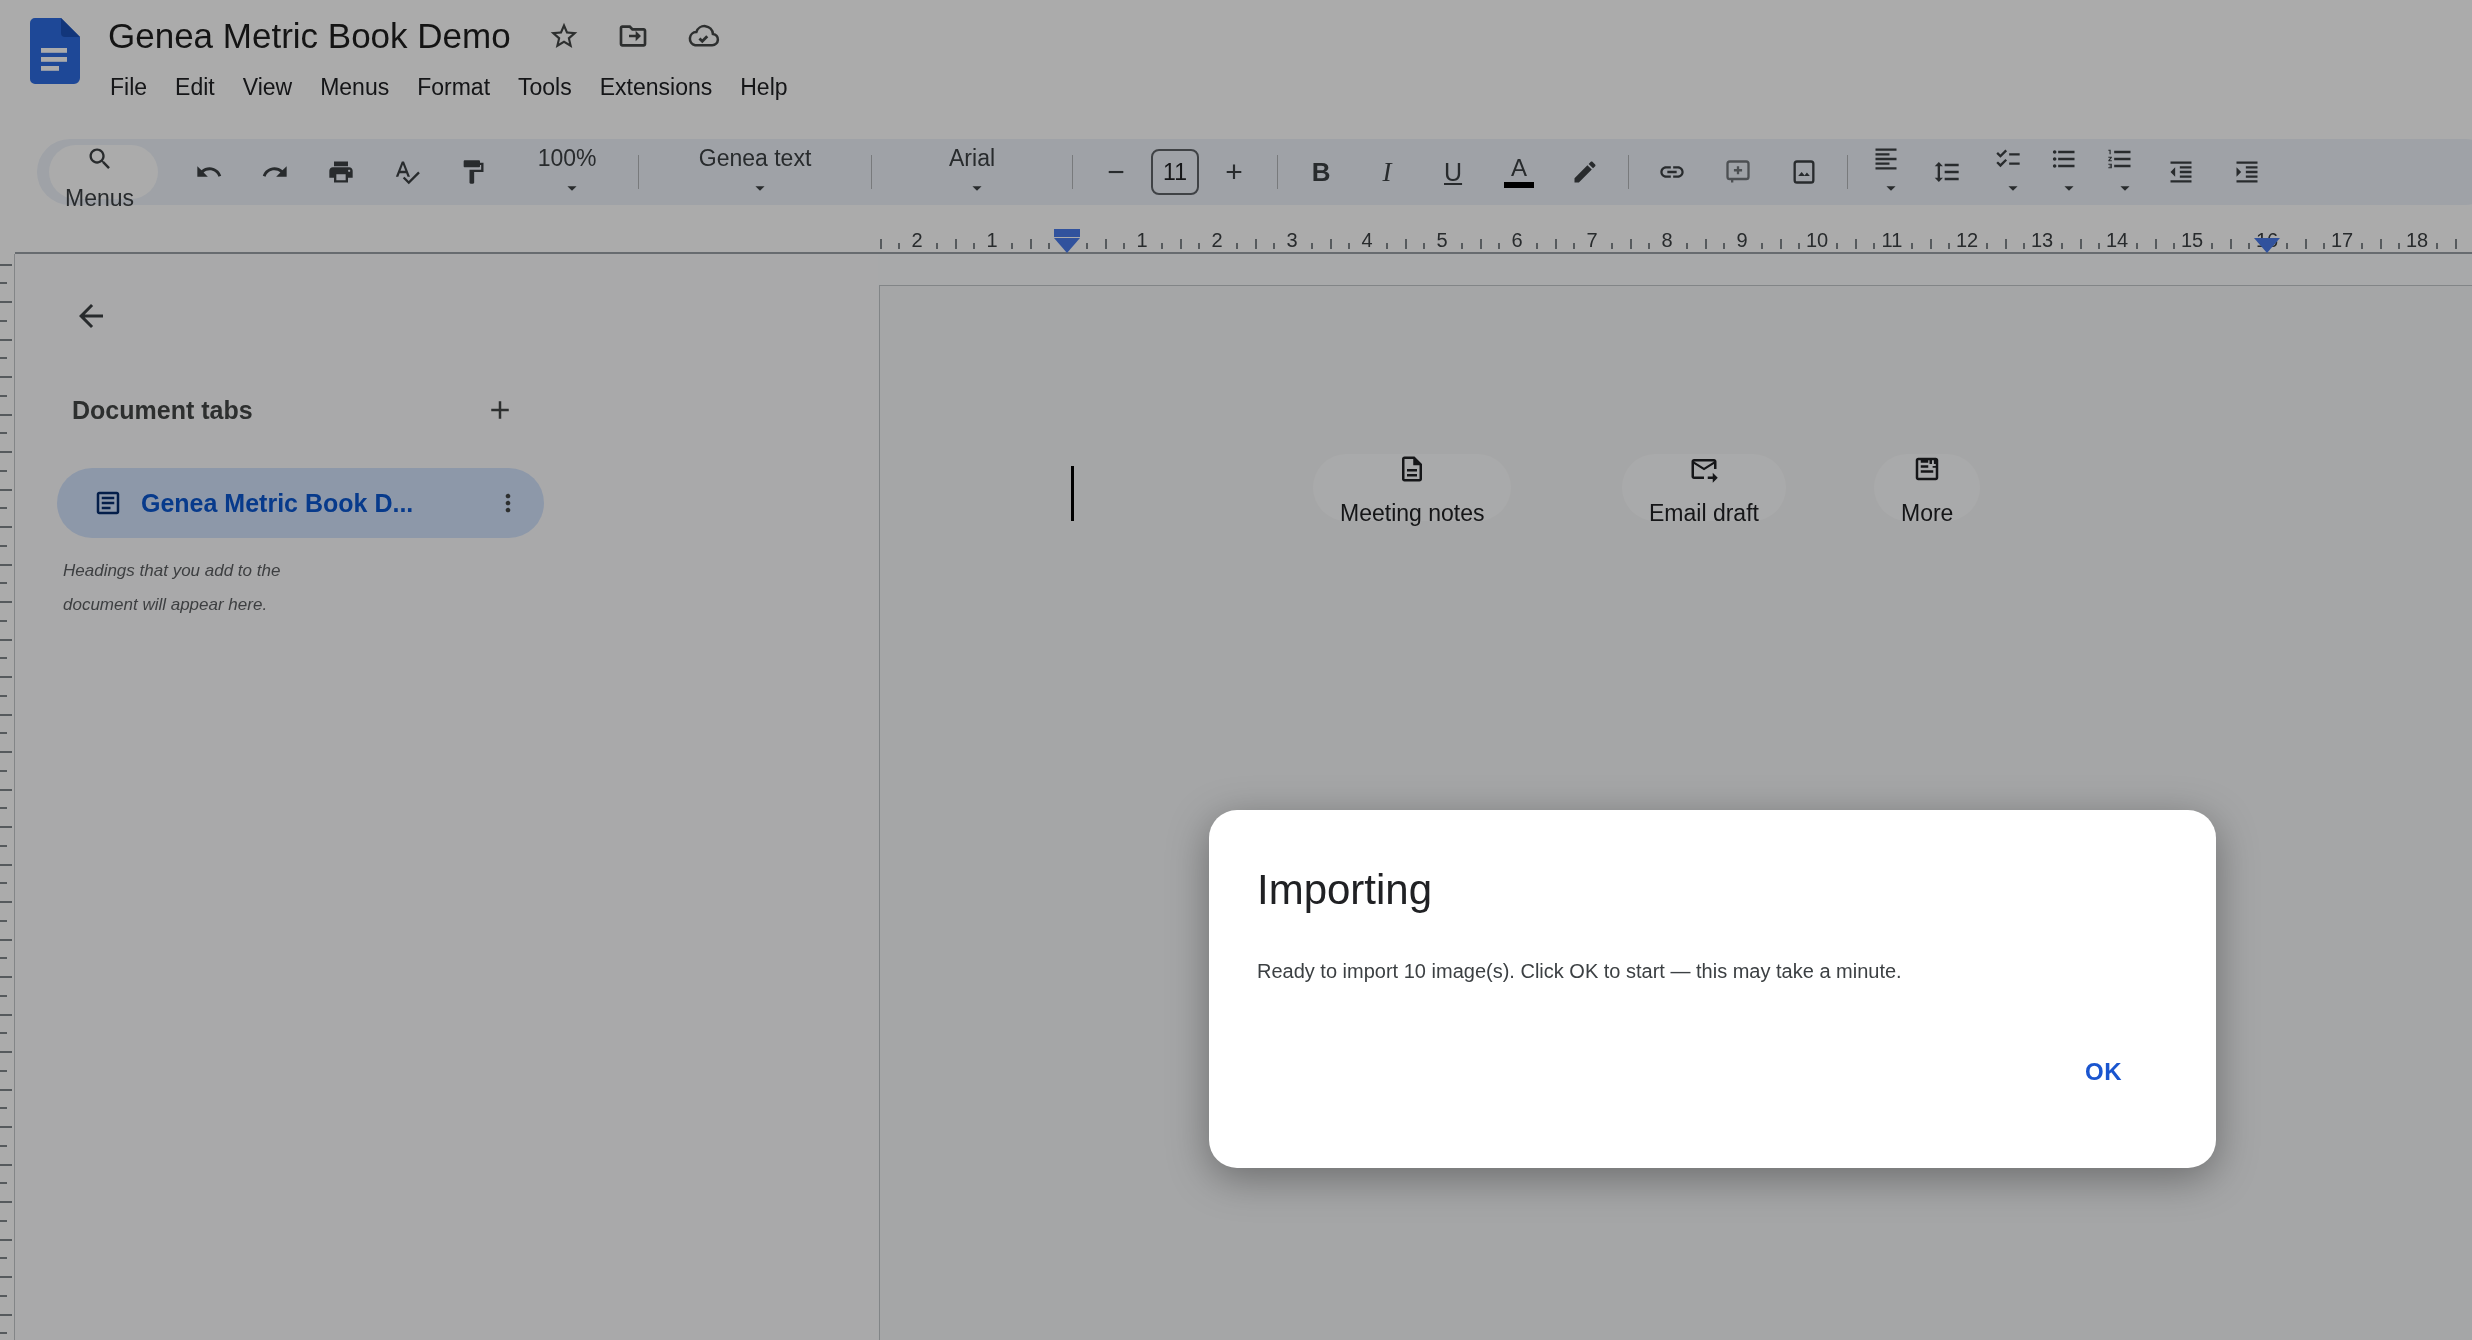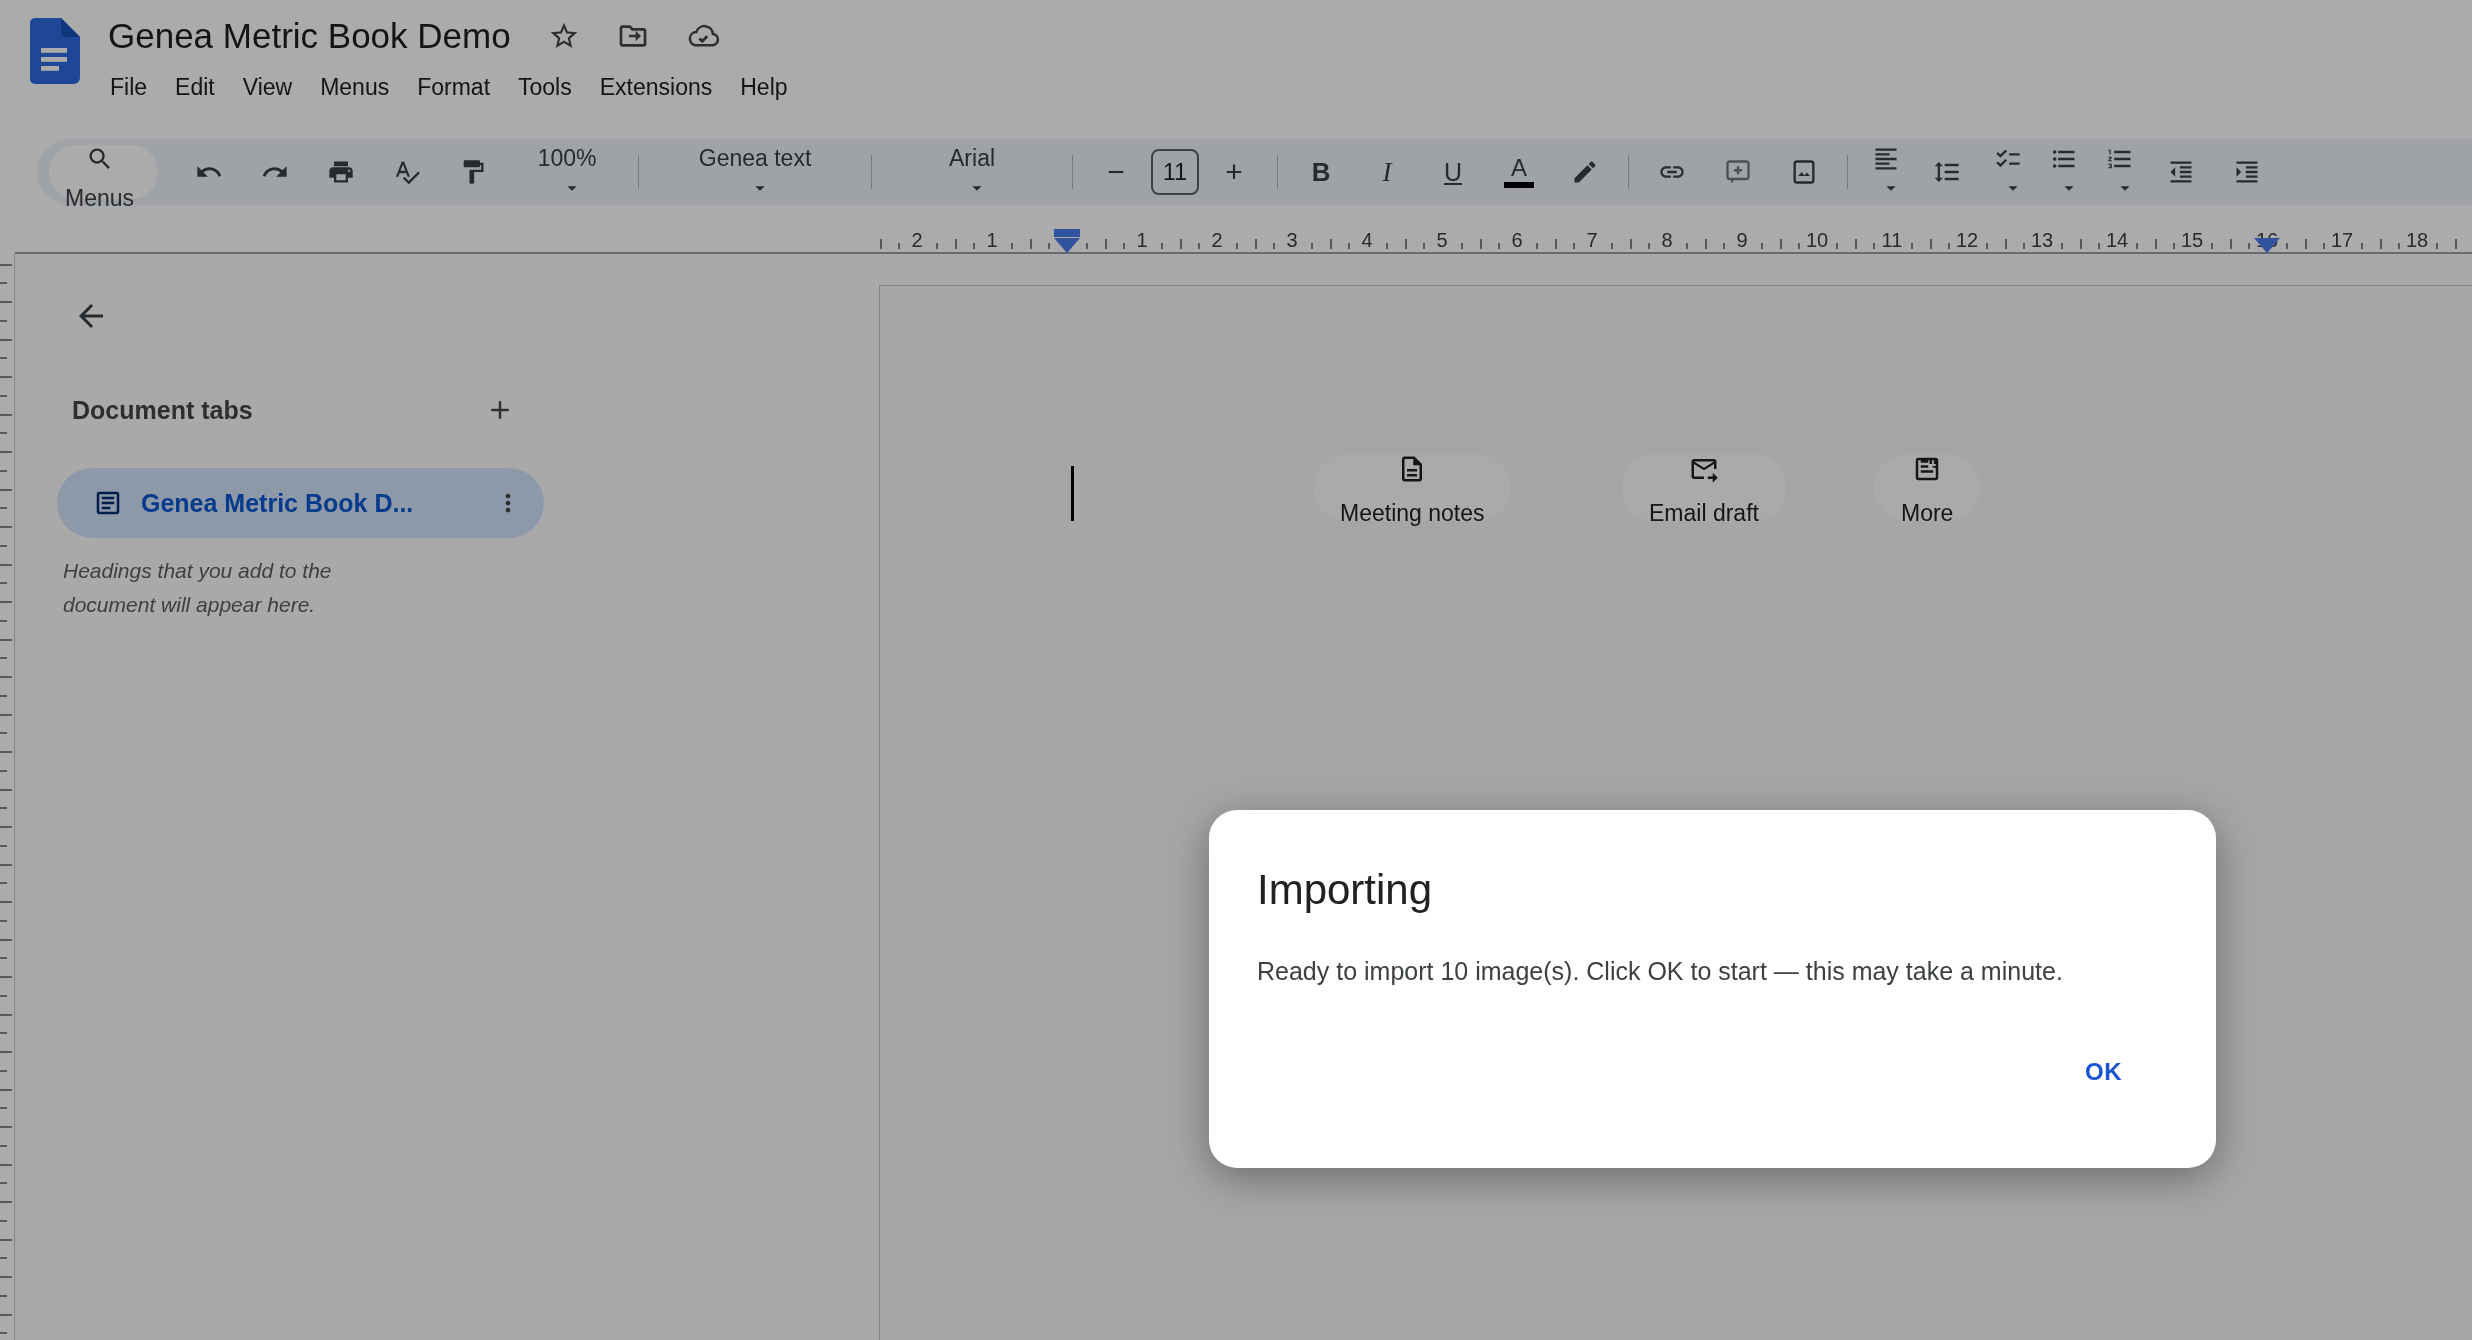--- a/index.html
+++ b/index.html
@@ -61,35 +61,35 @@
   .back-btn{position:absolute;left:52px;top:38px;width:48px;height:48px;display:flex;align-items:center;
             justify-content:center;border-radius:24px;color:#3c4043;}
   .sb-head{position:absolute;left:57px;top:134px;right:330px;display:flex;align-items:center;justify-content:space-between;width:450px;}
   .sb-title{font-size:25px;font-weight:bold;color:#444746;}
   .add-tab{width:44px;height:44px;display:flex;align-items:center;justify-content:center;border-radius:22px;color:#444746;}
   .tab-pill{position:absolute;left:42px;top:214px;width:487px;height:70px;border-radius:35px;
             background:var(--tab-bg);display:flex;align-items:center;padding:0 22px 0 36px;gap:18px;}
   .tab-pill .tico{display:flex;color:#062e6f;}
   .tab-label{font-size:25px;font-weight:bold;color:var(--accent-blue);flex:1;text-align:left;white-space:nowrap;}
   .tab-dots{display:flex;color:#444746;}
-  .sb-note{position:absolute;left:48px;top:300px;font-size:21px;line-height:34px;font-style:italic;color:#5c5f62;}
+  .sb-note{position:absolute;left:48px;top:300px;font-size:17px;line-height:34px;font-style:italic;color:#5c5f62;}
 
   .page{position:absolute;left:864px;top:31px;width:1680px;height:1140px;background:#f7f8f9;
         border:1.5px solid #c2c6ca;}
   .cursor{position:absolute;left:191px;top:180px;width:3px;height:55px;background:#000;}
   .chip{position:absolute;top:168px;height:67px;border-radius:34px;background:#fdfeff;display:flex;
         align-items:center;gap:16px;padding:0 27px;font-size:23px;color:#202124;}
   .chip .cico{display:flex;color:#202124;}
 
   
   .overlay{position:absolute;inset:0;background:var(--overlay);z-index:10;}
   .dialog{position:absolute;left:1209px;top:810px;width:1007px;height:358px;background:#fff;border-radius:28px;
           z-index:20;box-shadow:0 10px 40px rgba(0,0,0,0.35);padding:56px 48px 0 48px;}
   .dialog h1{margin:0;font-size:42px;font-weight:normal;color:#202124;letter-spacing:0;}
-  .dialog p{margin:40px 0 0 0;font-size:25px;color:#3c4043;line-height:34px;}
+  .dialog p{margin:40px 0 0 0;font-size:20px;color:#3c4043;line-height:34px;}
   .dialog .ok{position:absolute;right:62px;top:236px;padding:12px 32px;border-radius:28px;font-size:24px;
               font-weight:bold;color:var(--ok-blue);letter-spacing:0.5px;}
   svg{display:block;}
 </style>
 </head>
 <body>
 
 <div class="stage">
 
   <div class="header">

